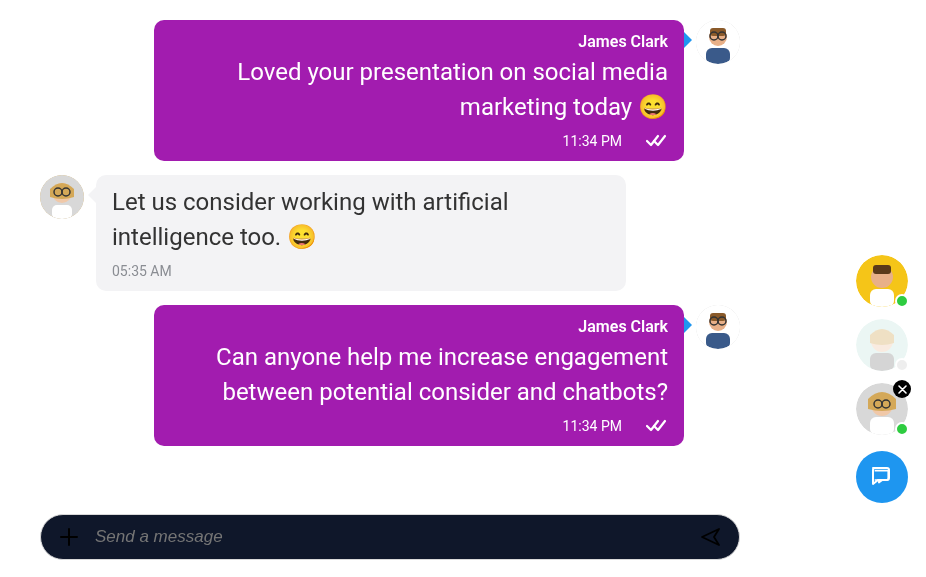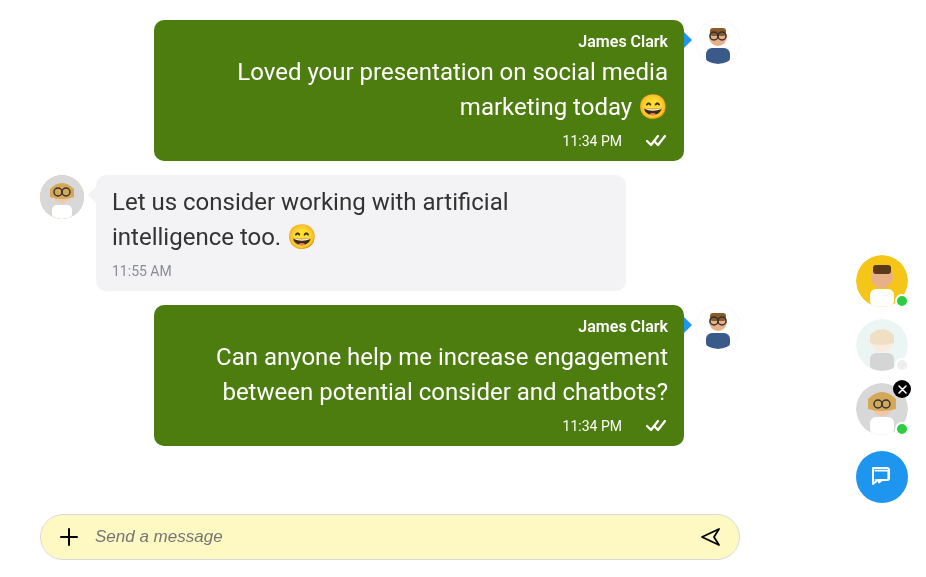--- a/index.html
+++ b/index.html
@@ -49,21 +49,21 @@
     }
     .bubble {
       max-width: 530px;
       border-radius: 10px;
       padding: 10px 16px 10px 16px;
       position: relative;
       font-size: 17px;
       line-height: 1.45;
     }
     .bubble.outgoing {
-      background: #4d7c0f;
+      background: #a21caf;
       color: #fff;
       margin-right: 12px;
       text-align: right;
     }
     .bubble.incoming {
       background: #f3f3f5;
       color: #333;
       margin-left: 12px;
       text-align: left;
     }
@@ -123,21 +123,21 @@
       position: absolute;
       left: 0;
       bottom: 0;
       width: 700px;
       height: 46px;
       border: 1px solid #d9d9d9;
       border-radius: 26px;
       display: flex;
       align-items: center;
       padding: 0 16px;
-      background: #fef9c3;
+      background: #0f172a;
     }
     .plus-btn {
       width: 24px;
       height: 24px;
       display: flex;
       align-items: center;
       justify-content: center;
       font-size: 26px;
       color: #000;
       cursor: pointer;
@@ -267,21 +267,21 @@
           <circle cx="22" cy="18" r="10" fill="#f0c8a8"></circle>
           <path d="M10 14 Q22 2 34 14 L34 22 Q22 26 10 22 Z" fill="#d4a858"></path>
           <rect x="12" y="30" width="20" height="14" rx="5" fill="#fff"></rect>
           <circle cx="18" cy="17" r="4" fill="none" stroke="#333" stroke-width="1.5"></circle>
           <circle cx="26" cy="17" r="4" fill="none" stroke="#333" stroke-width="1.5"></circle>
         </svg>
     </div>
     <div class="bubble incoming">
       <div class="msg-text">Let us consider working with artificial intelligence too. 😄</div>
       <div class="msg-meta">
-        <span>11:55 AM</span>
+        <span>05:35 AM</span>
       </div>
     </div>
   </div>
 
   <div class="msg-row outgoing">
     <div class="bubble outgoing">
       <div class="sender-name">James Clark</div>
       <div class="msg-text">Can anyone help me increase engagement between potential consider and chatbots?</div>
       <div class="msg-meta">
         <span>11:34 PM</span>

